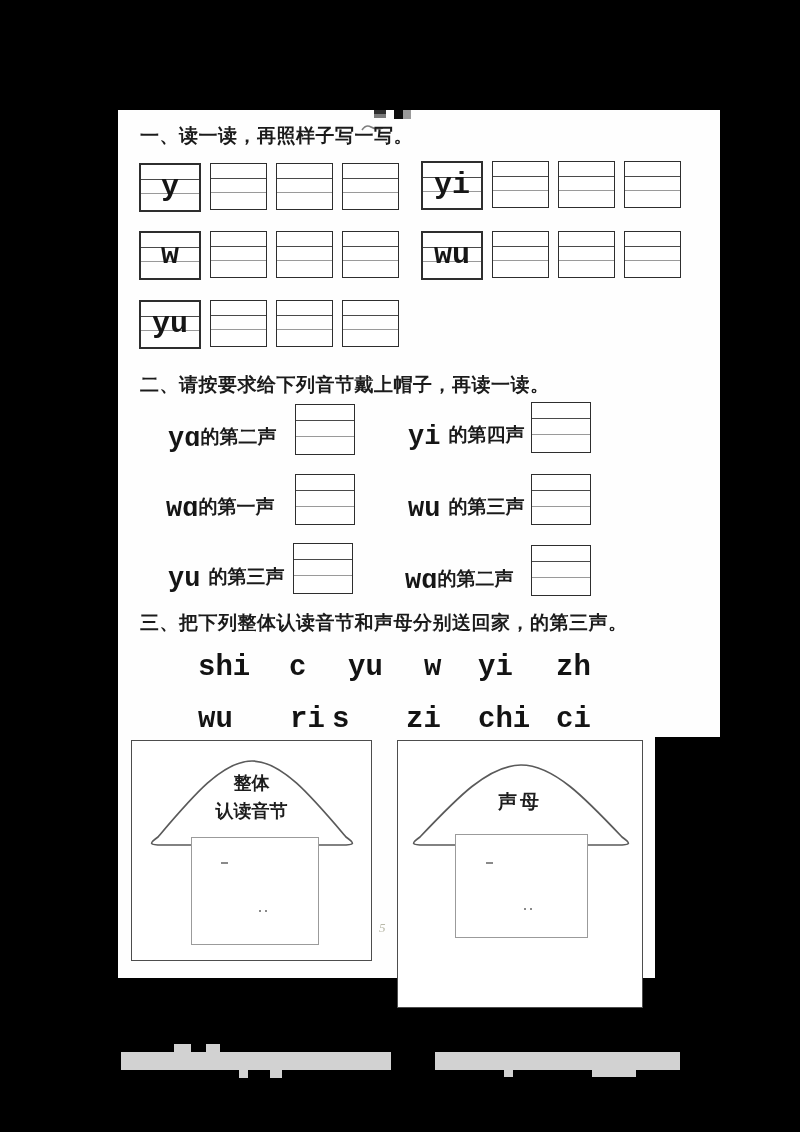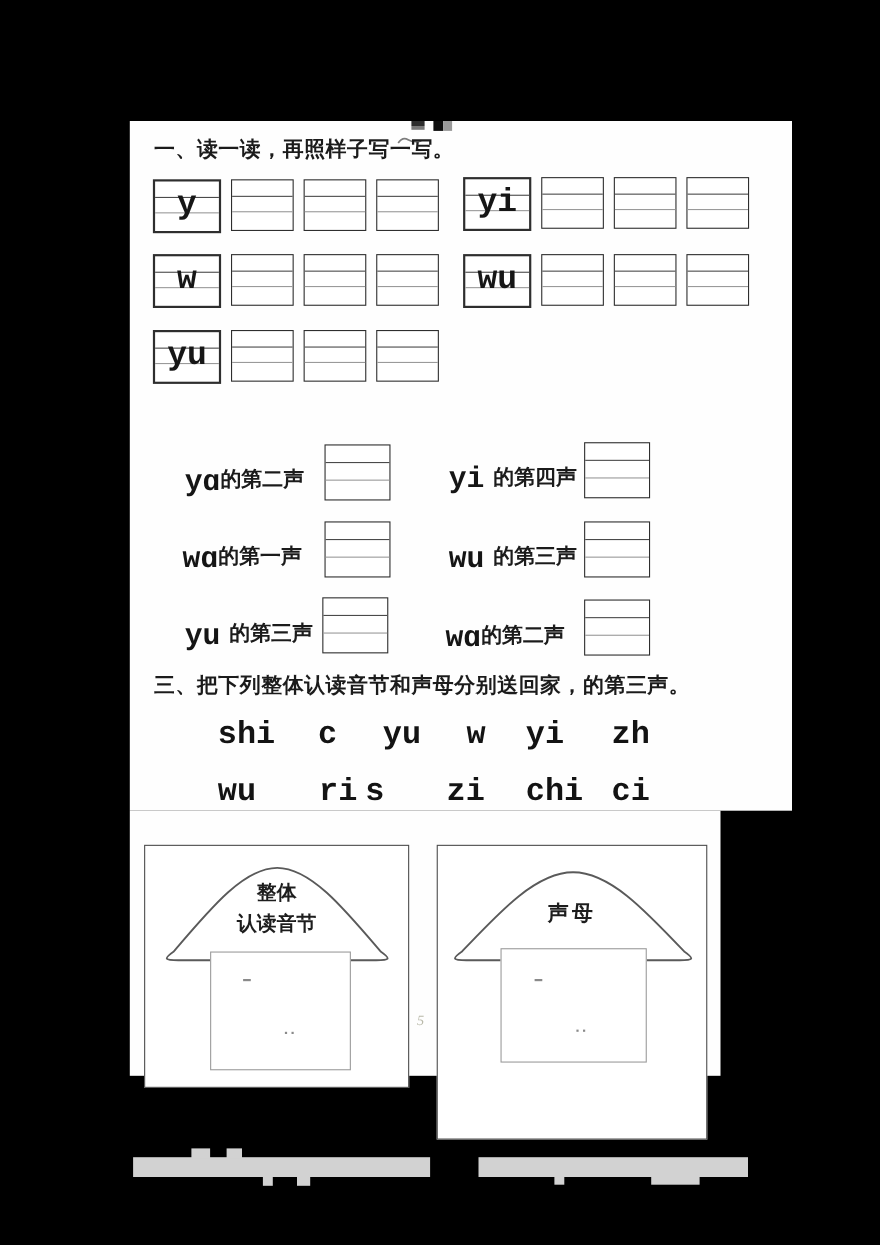--- a/index.html
+++ b/index.html
@@ -26,21 +26,21 @@
   .s2item { position:absolute; white-space:nowrap; }
   .s2item .py { font-family:"Liberation Mono","DejaVu Sans Mono",monospace; font-size:27px; font-weight:700; color:#151515; }
   .s2item .cn { font-size:19px; font-weight:700; color:#1b1b1b; position:relative; top:-3px; }
   .s2item.gap .cn { margin-left:8px; }
   .s2grid { position:absolute; width:60px; height:51px; }
 
   
   .syll { position:absolute; font-family:"Liberation Mono","DejaVu Sans Mono",monospace; font-size:29px; font-weight:700; color:#131313; }
 
   
-  .housebox { position:absolute; border:1.6px solid #4d4d4d; background:#fff;margin-top:28px; }
+  .housebox { position:absolute; border:1.6px solid #4d4d4d; background:#fff; }
   .roof { position:absolute; }
   .rooftext { position:absolute; left:0; right:0; text-align:center; font-weight:700; color:#1d1d1d; }
   .housebody { position:absolute; background:#fff; border:1.5px solid #9b9b9b; z-index:3; }
   .mark { position:absolute; background:#8a8a8a; z-index:4; }
   .pageno { position:absolute; font-family:"Liberation Serif","DejaVu Serif",serif; font-style:italic; font-size:13px; color:#b9b9a9; }
 
   
   .artifact { position:absolute; }
 
   
@@ -111,20 +111,21 @@
     <div class="wgrid ex">
       <div class="exwrap">
           <span>yu</span>
         </div>
     </div>
     <div class="wgrid"></div>
     <div class="wgrid"></div>
     <div class="wgrid"></div>
   </div>
 
+  <div class="heading" style="left:140px;top:372px">二、请按要求给下列音节戴上帽子，再读一读。</div>
 
   <div class="s2item" style="left:168px;top:424px">
     <span class="py">yɑ</span><span class="cn">的第二声</span>
   </div>
   <div class="wgrid s2grid" style="left:295px;top:404px"></div>
 
   <div class="s2item gap" style="left:408px;top:422px">
     <span class="py">yi</span><span class="cn">的第四声</span>
   </div>
   <div class="wgrid s2grid" style="left:531px;top:402px"></div>

